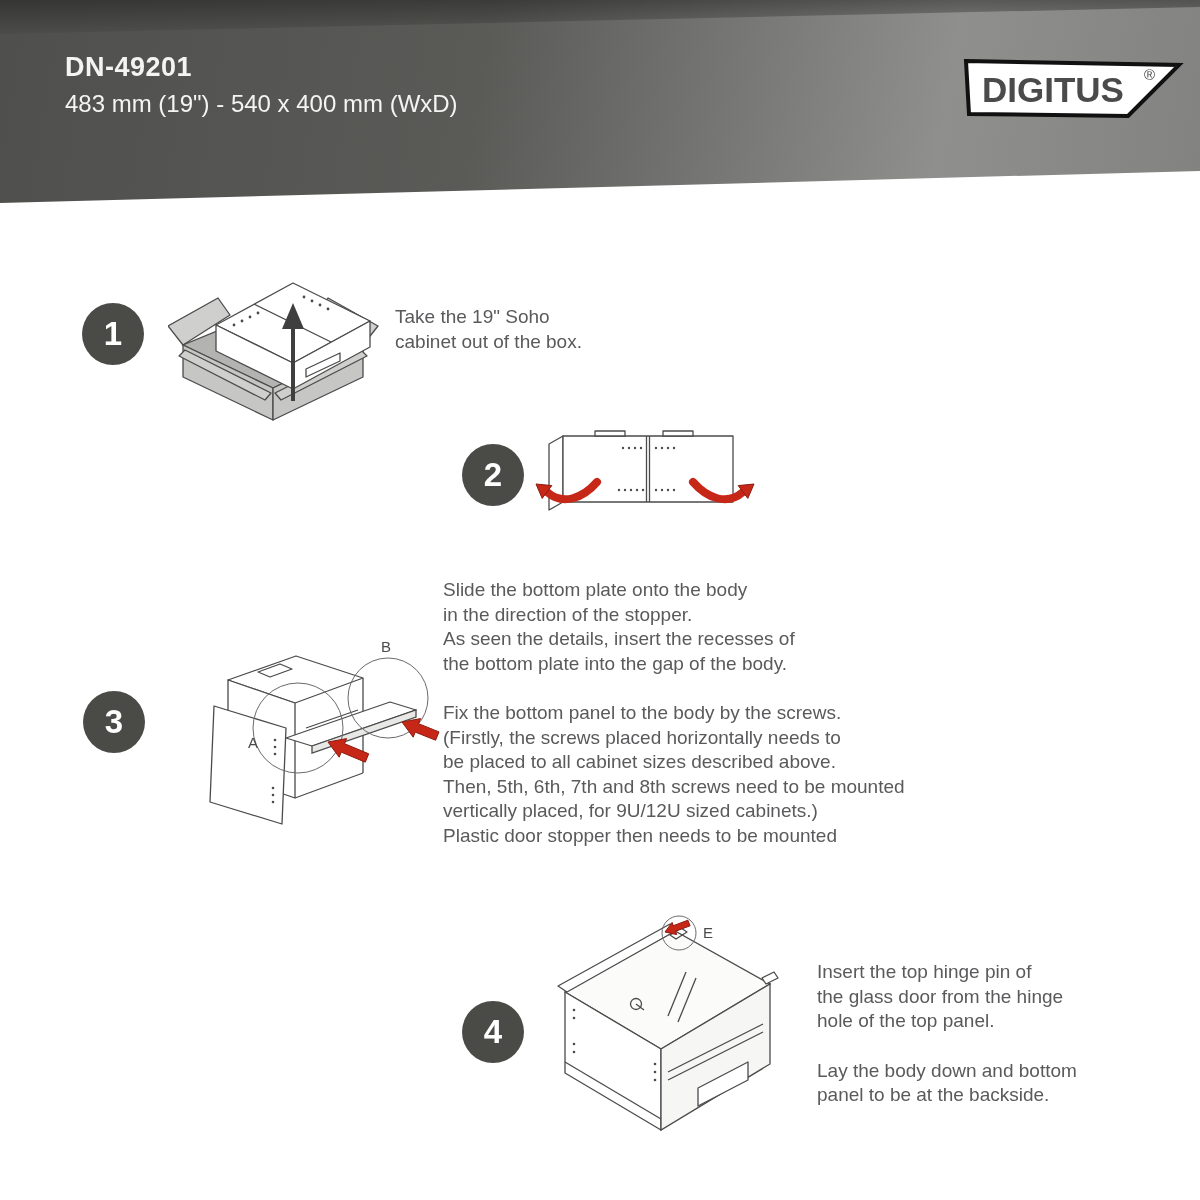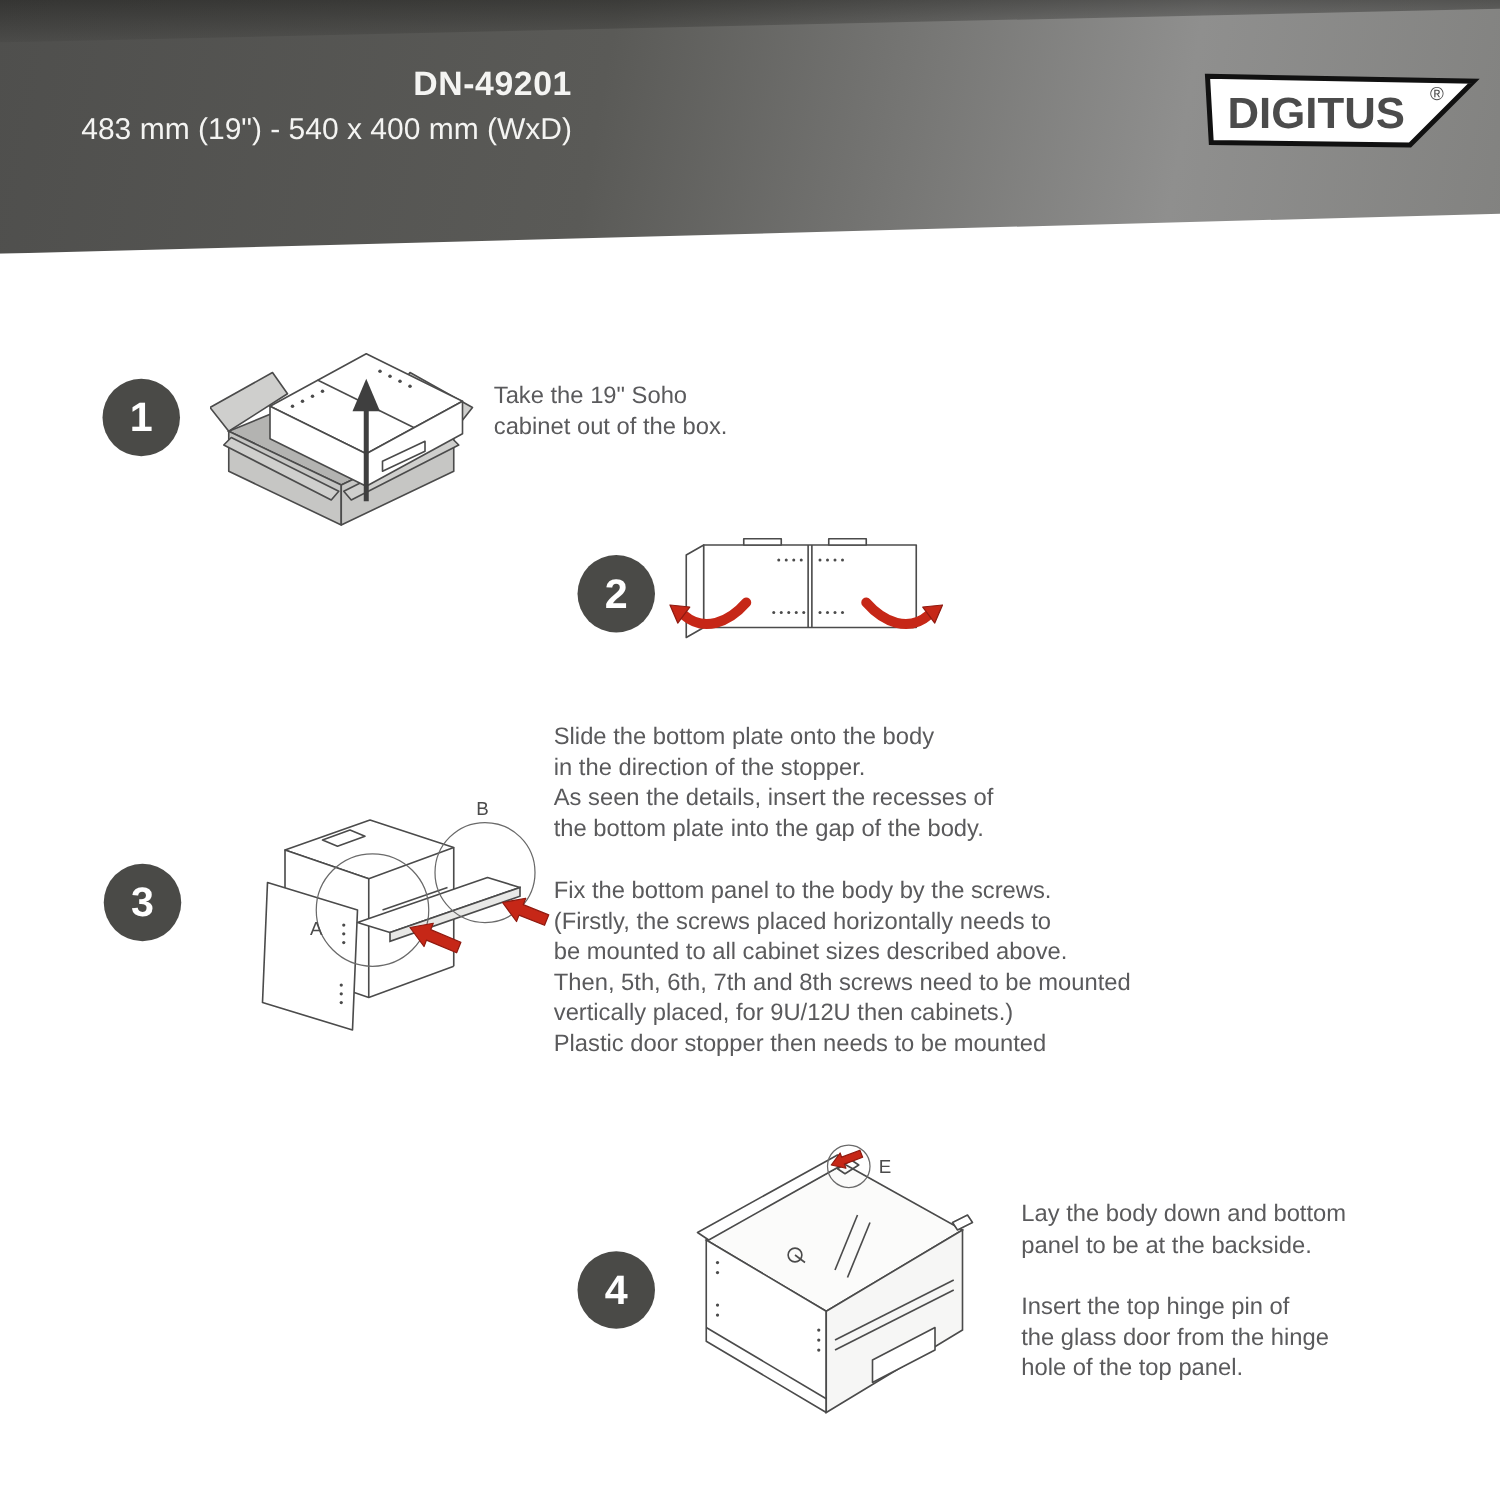--- a/index.html
+++ b/index.html
@@ -11,21 +11,21 @@
   .header{
     position:absolute;left:0;top:0;width:1200px;height:210px;
     background:linear-gradient(100deg,#4f4f4d 0%,#5a5a57 40%,#8f8f8e 78%,#828280 100%);
     clip-path:polygon(0 0,1200px 0,1200px 171px,0 203px);
   }
   .header-topshade{
     position:absolute;left:0;top:0;width:1200px;height:40px;
     background:linear-gradient(to bottom,rgba(22,22,20,.45),rgba(22,22,20,0));
     clip-path:polygon(0 0,1200px 0,1200px 7px,0 34px);
   }
-  .header-text{position:absolute;left:65px;top:50px;color:#f4f4f2;text-align:right;}
+  .header-text{position:absolute;left:65px;top:50px;color:#f4f4f2;}
   .header-model{font-size:27px;font-weight:bold;letter-spacing:.5px;line-height:34px;margin:0;}
   .header-sub{font-size:24px;font-weight:normal;line-height:40px;margin:0;}
   .logo{position:absolute;left:958px;top:52px;width:230px;height:72px;}
   
   .badge{
     position:absolute;width:62px;height:62px;border-radius:50%;
     background:#4a4a47;color:#ffffff;font-size:33px;font-weight:bold;
     display:flex;align-items:center;justify-content:center;
   }
   
@@ -161,23 +161,23 @@
   <div class="step-text" style="left:443px;top:578px;">
     <p>
       <span>Slide the bottom plate onto the body</span><br>
       <span>in the direction of the stopper.</span><br>
       <span>As seen the details, insert the recesses of</span><br>
       <span>the bottom plate into the gap of the body.</span>
     </p>
     <p>
       <span>Fix the bottom panel to the body by the screws.</span><br>
       <span>(Firstly, the screws placed horizontally needs to</span><br>
-      <span>be mounted to all cabinet sizes described above.</span><br>
+      <span>be placed to all cabinet sizes described above.</span><br>
       <span>Then, 5th, 6th, 7th and 8th screws need to be mounted</span><br>
-      <span>vertically placed, for 9U/12U then cabinets.)</span><br>
+      <span>vertically placed, for 9U/12U sized cabinets.)</span><br>
       <span>Plastic door stopper then needs to be mounted</span><br>
     </p>
   </div>
 
   <div class="badge" style="left:462px;top:1001px;">4</div>
   <svg class="illu" style="left:548px;top:912px;" width="255" height="240" viewBox="0 0 255 240">
     <polygon points="17,80 127,19 222,72 113,137" fill="#fbfbfa" stroke="#4b4b4b" stroke-width="1.3"></polygon>
     <polygon class="wh" points="10,74 122,12 131,17 19,80"></polygon>
     <line class="ln" x1="138" y1="60" x2="120" y2="104"></line>
     <line class="ln" x1="148" y1="66" x2="130" y2="110"></line>
@@ -199,23 +199,23 @@
         <circle class="dot" cx="107" cy="160" r="1.3"></circle>
       <circle class="dot" cx="107" cy="168" r="1.3"></circle>
     </g>
     <circle class="callout" cx="131" cy="21" r="17" stroke="#4b4b4b"></circle>
     <polygon class="ln" points="122,23 133,16 139,20 128,27"></polygon>
     <polygon class="red" points="117,20 124.1,10.4 125.3,13.7 139.9,8.2 142.1,13.8 127.5,19.3 128.7,22.6"></polygon>
     <text x="155" y="26" font-size="15">E</text>
   </svg>
   <div class="step-text" style="left:817px;top:960px;">
     <p>
-      <span>Lay the body down and bottom</span><br>
-      <span>panel to be at the backside.</span>
-    </p>
-    <p>
       <span>Insert the top hinge pin of</span><br>
       <span>the glass door from the hinge</span><br>
       <span>hole of the top panel.</span>
     </p>
+    <p>
+      <span>Lay the body down and bottom</span><br>
+      <span>panel to be at the backside.</span>
+    </p>
   </div>
 
 </div>
 
 </body></html>

